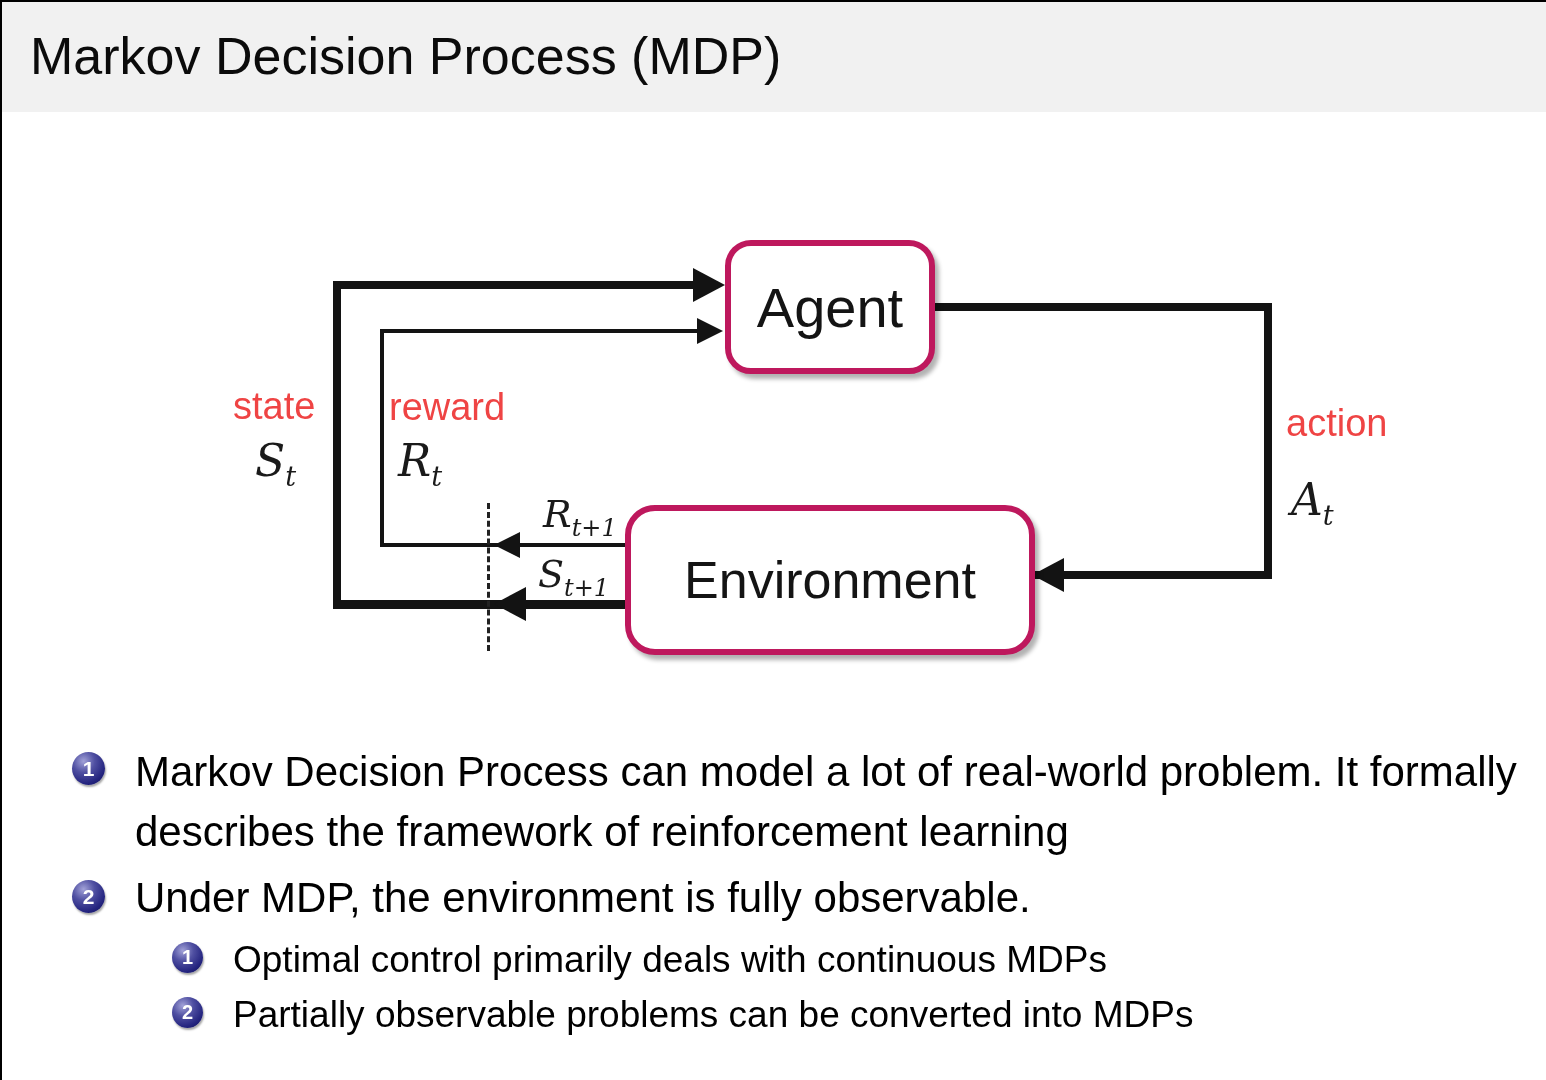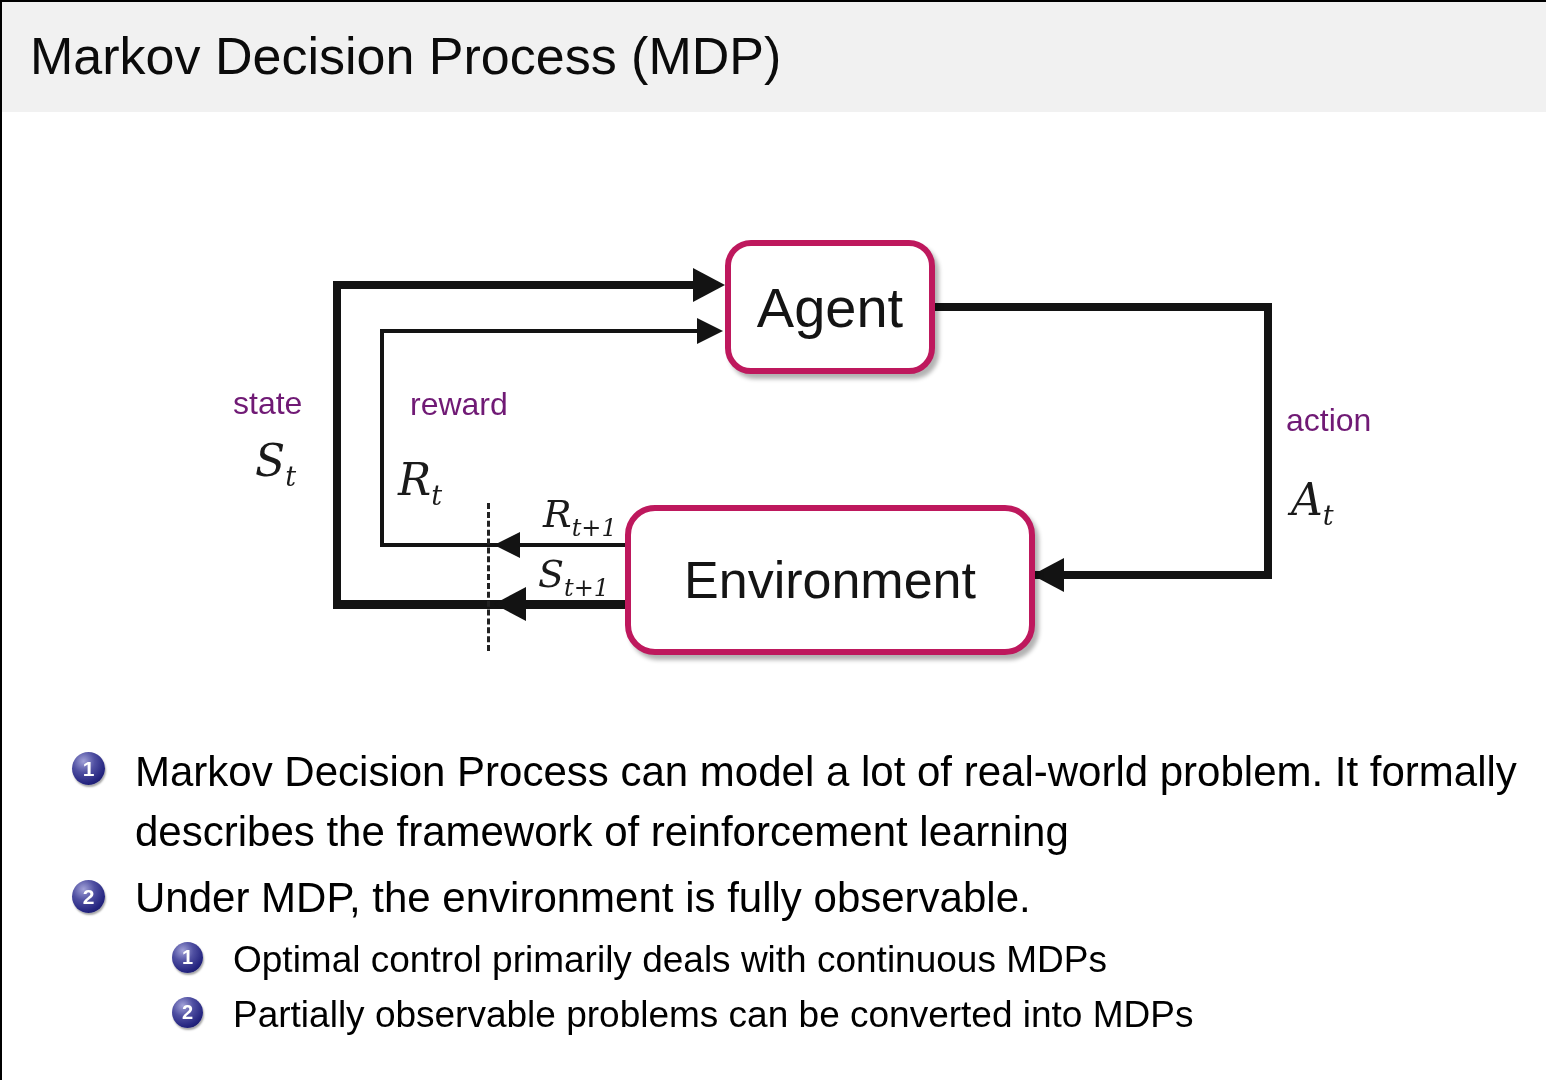--- a/index.html
+++ b/index.html
@@ -37,21 +37,21 @@
   .arr-right-thick{border-top:17px solid transparent;border-bottom:17px solid transparent;border-left:32px solid #131313;}
   .arr-right-thin{border-top:13px solid transparent;border-bottom:13px solid transparent;border-left:26px solid #131313;}
   .arr-left-thick{border-top:17px solid transparent;border-bottom:17px solid transparent;border-right:32px solid #131313;}
   .arr-left-thin{border-top:13px solid transparent;border-bottom:13px solid transparent;border-right:26px solid #131313;}
 
   .dashed-line{
     position:absolute;left:487px;top:503px;height:148px;width:0;
     border-left:3px dashed #222;z-index:3;
   }
 
-  .dlabel{position:absolute;font-size:32px;color:#701a75;z-index:6;}
+  .dlabel{position:absolute;font-size:38px;color:#ef4444;z-index:6;}
   .dmath{
     position:absolute;font-family:"DejaVu Serif",serif;font-style:italic;
     font-size:44px;color:#1a1a1a;z-index:6;
   }
   .dmath sub{font-size:27px;font-style:italic;line-height:0;}
   .dmath.small{font-size:38px;}
   .dmath.small sub{font-size:24px;}
 
   
   .ball{
@@ -99,22 +99,22 @@
   <div class="dbox agent-box">
     <span class="dbox-label">Agent</span>
   </div>
   <div class="dbox env-box">
     <span class="dbox-label">Environment</span>
   </div>
 
   <div class="dlabel" style="left:233px;top:385px;">state</div>
   <div class="dmath" style="left:255px;top:435px;"><span>S</span><sub>t</sub></div>
 
-  <div class="dlabel" style="left:410px;top:386px;">reward</div>
-  <div class="dmath" style="left:398px;top:435px;margin-top:19px;"><span>R</span><sub>t</sub></div>
+  <div class="dlabel" style="left:389px;top:386px;">reward</div>
+  <div class="dmath" style="left:398px;top:435px;"><span>R</span><sub>t</sub></div>
 
   <div class="dlabel" style="left:1286px;top:402px;">action</div>
   <div class="dmath" style="left:1291px;top:474px;"><span>A</span><sub>t</sub></div>
 
   <div class="dmath small" style="left:543px;top:492px;"><span>R</span><sub>t+1</sub></div>
   <div class="dmath small" style="left:538px;top:552px;"><span>S</span><sub>t+1</sub></div>
 </div>
 
 <div>
 

